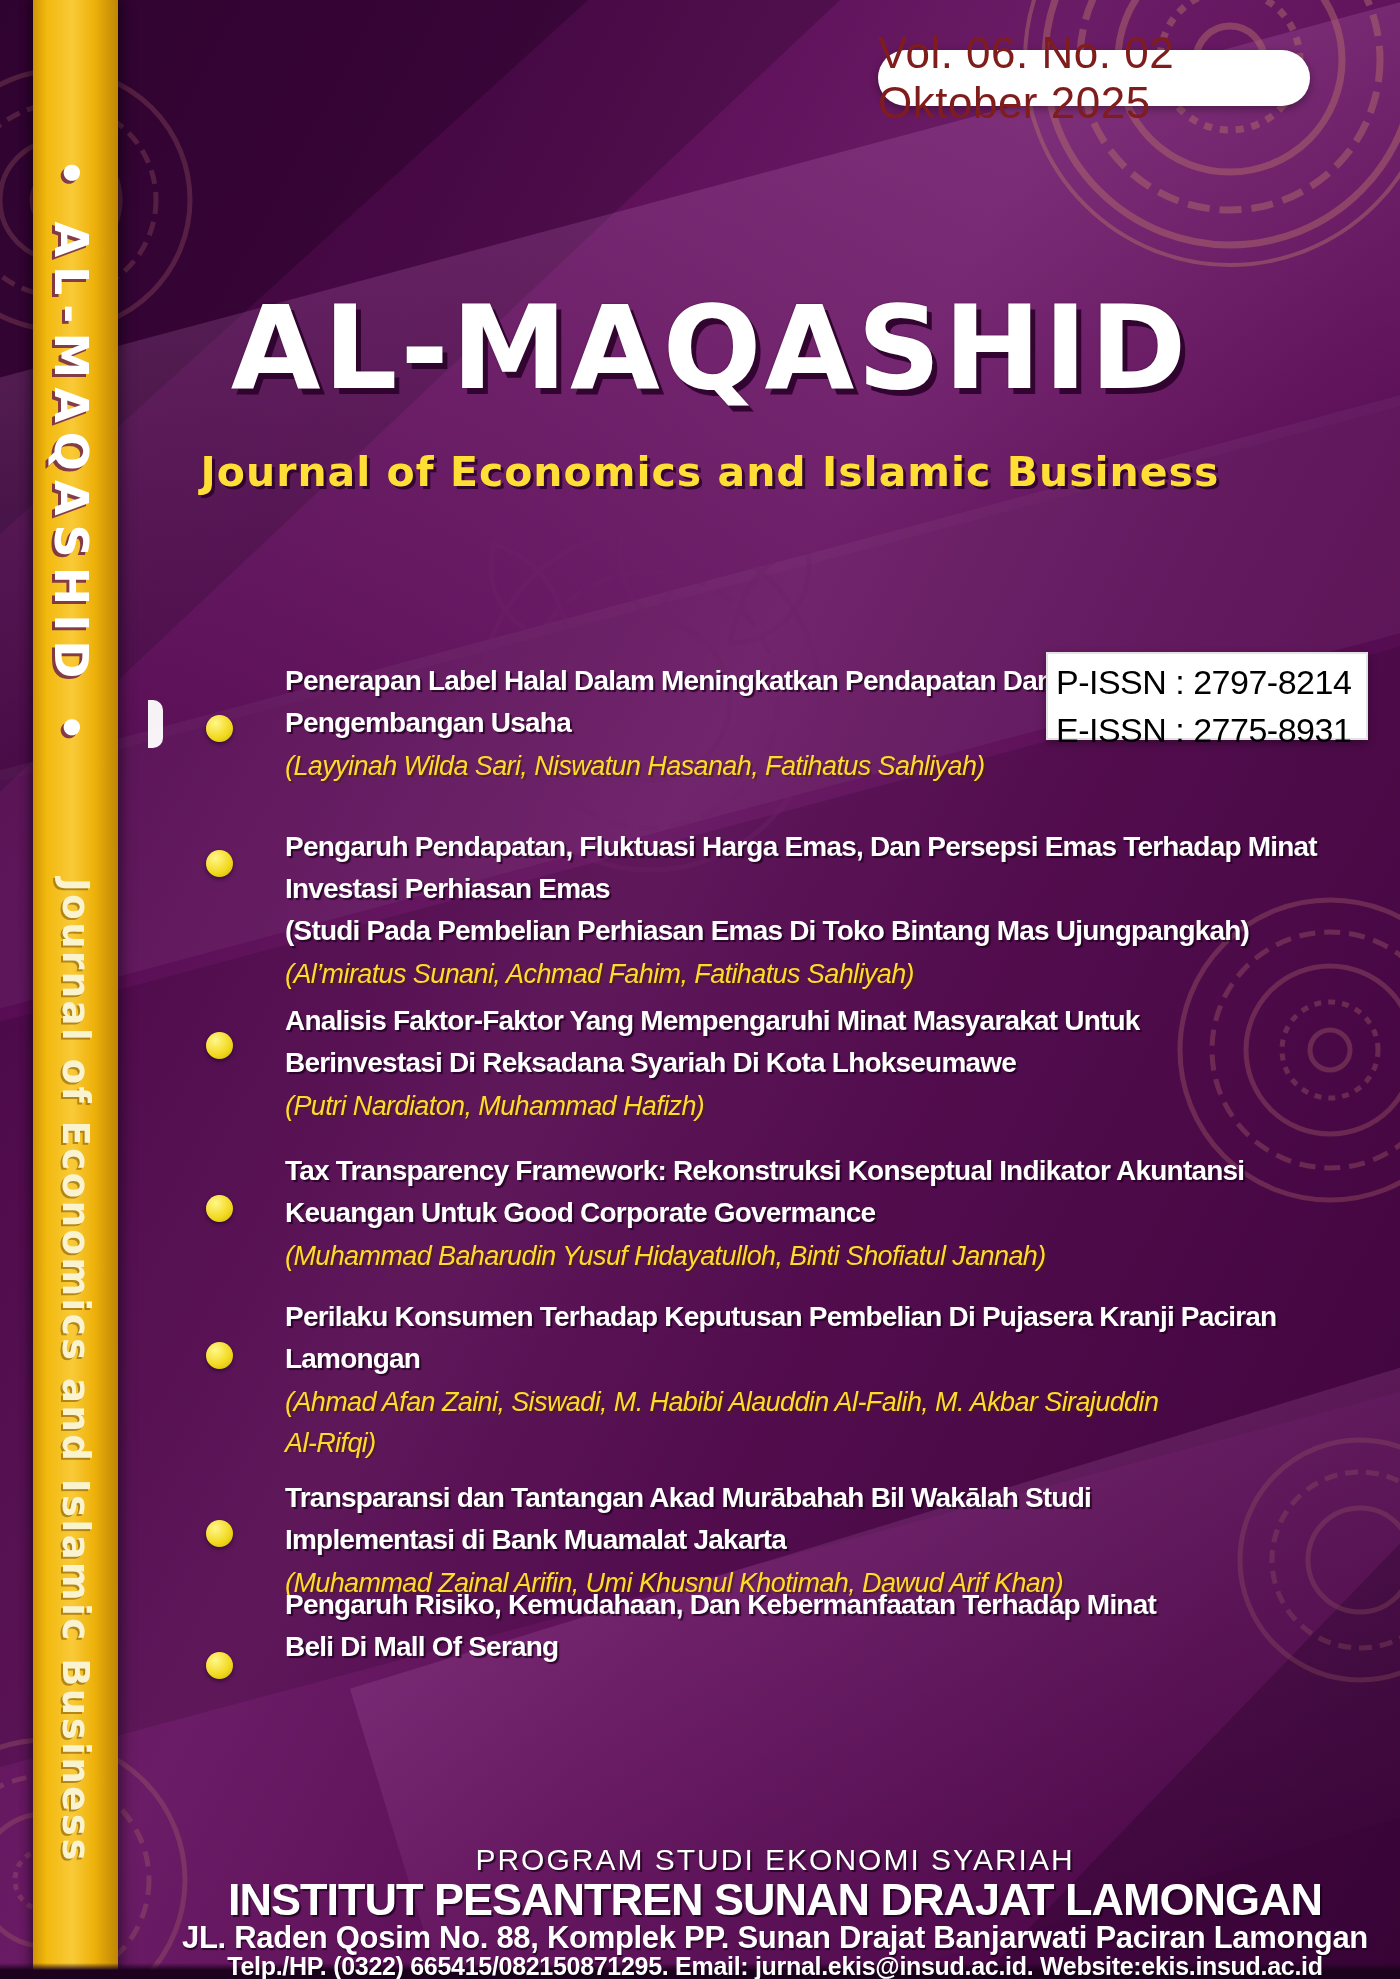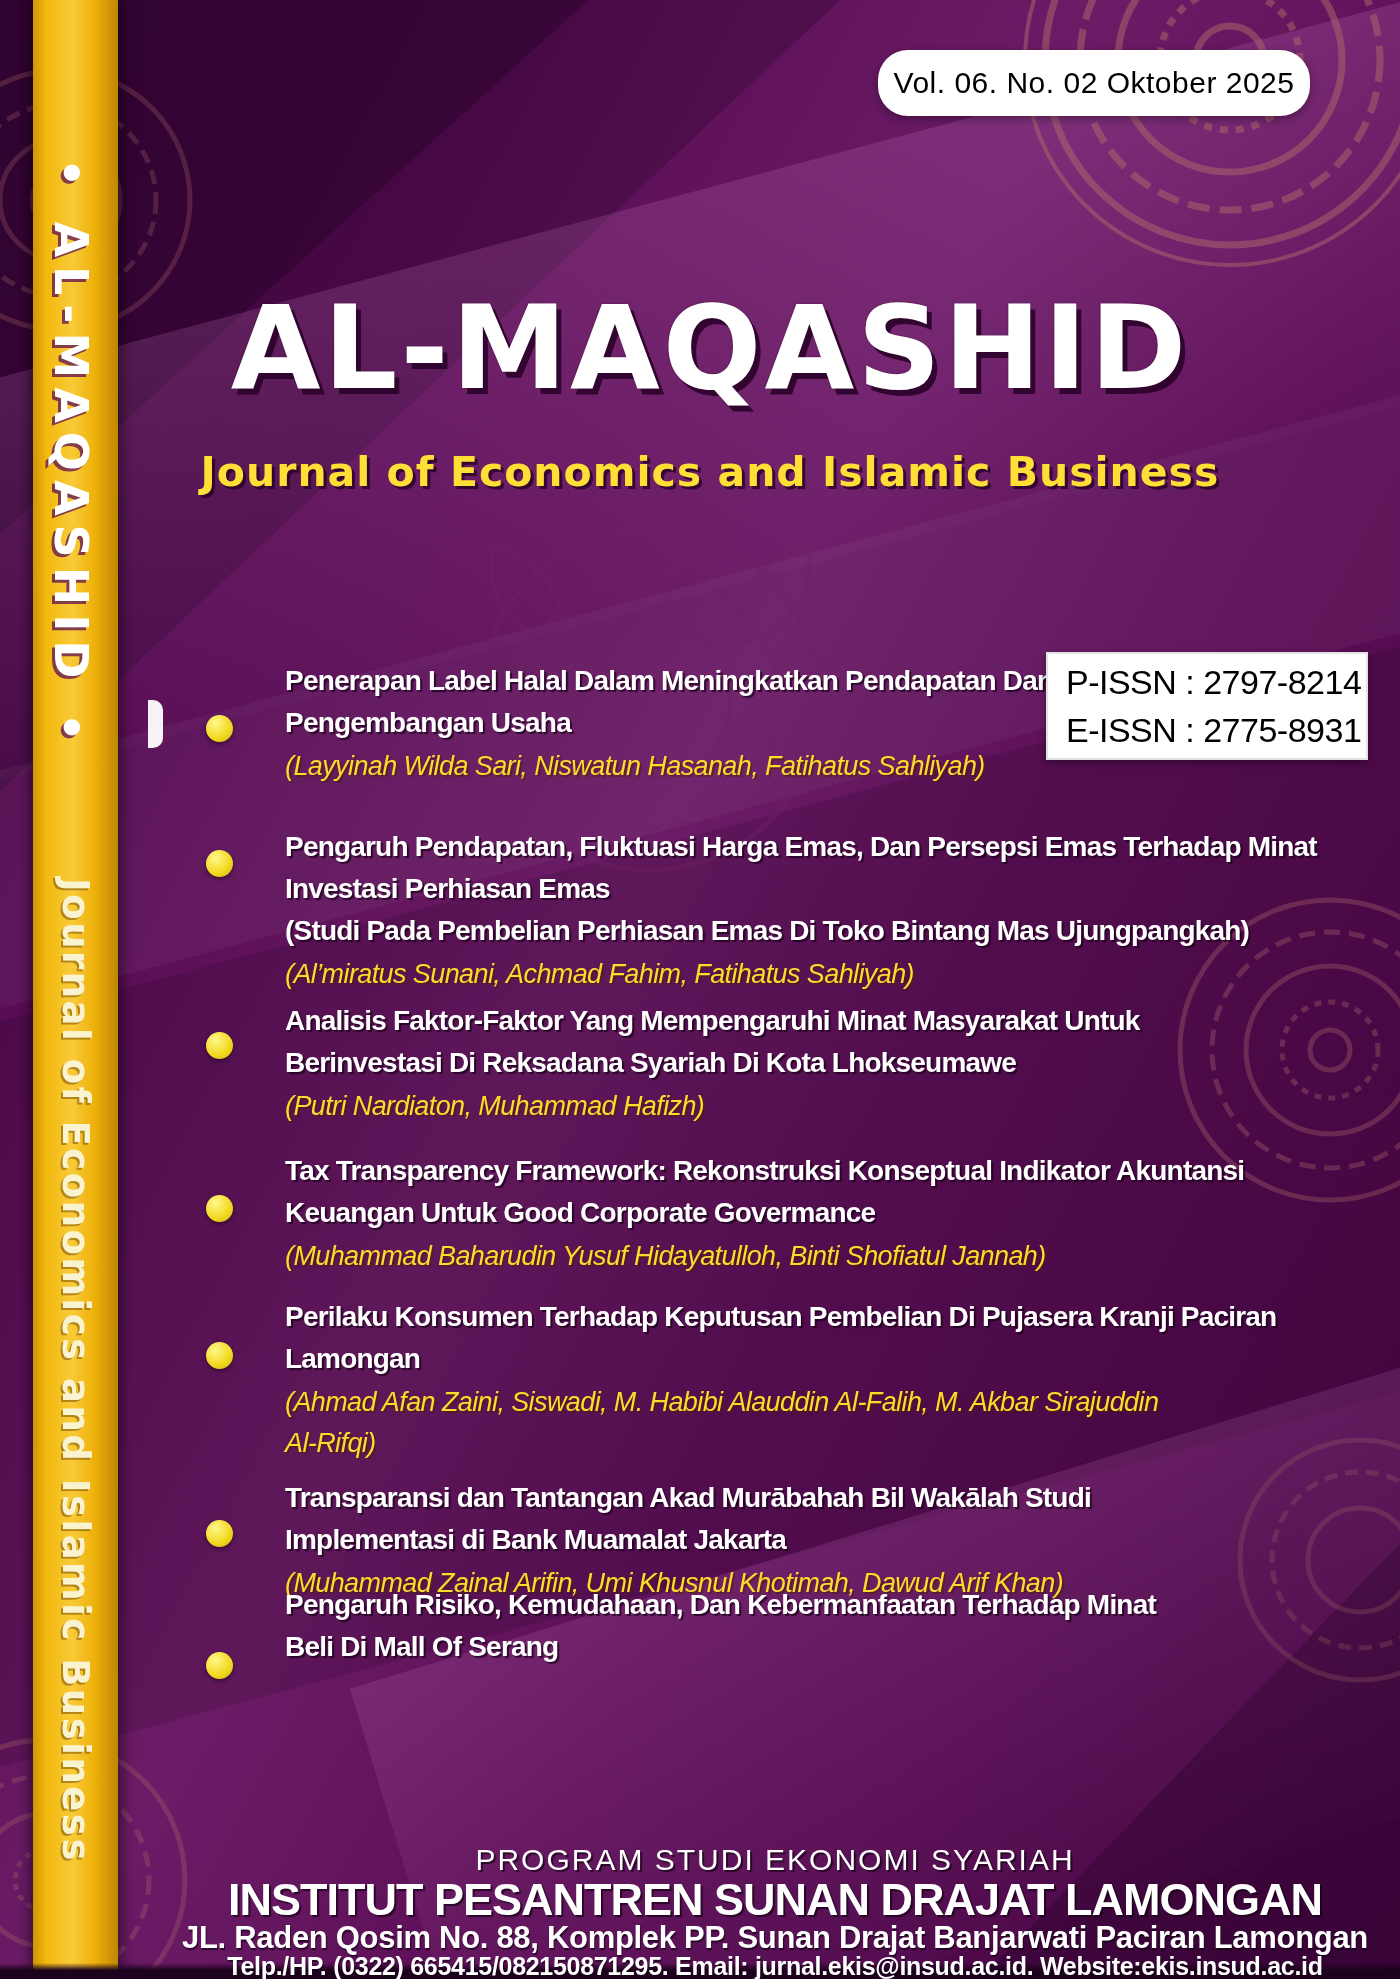--- a/index.html
+++ b/index.html
@@ -35,36 +35,36 @@
     box-shadow:3px 0 14px rgba(0,0,0,0.45),-3px 0 10px rgba(0,0,0,0.35);}
   .spine-title{position:absolute;left:44px;top:158px;z-index:6;
     writing-mode:vertical-rl;white-space:nowrap;
     font-family:"DejaVu Sans",sans-serif;font-weight:700;font-size:46px;letter-spacing:9px;
     color:#ffffff;text-shadow:3px 3px 0 rgba(92,13,80,0.75);}
   .spine-sub{position:absolute;left:54px;top:878px;z-index:6;
     writing-mode:vertical-rl;white-space:nowrap;
     font-family:"DejaVu Sans",sans-serif;font-weight:600;font-size:37px;letter-spacing:2.5px;
     color:#faf3cf;text-shadow:2px 2px 0 rgba(120,80,5,0.55);}
   
-  .vol-badge{position:absolute;left:878px;top:50px;width:432px;height:66px;z-index:5;
+  .vol-badge{position:absolute;left:878px;top:50px;width:432px;height:56px;z-index:5;
     background:#ffffff;border-radius:30px;display:flex;align-items:center;justify-content:center;
-    font-size:30px;color:#000000;letter-spacing:0.5px;
+    font-size:44px;color:#7f1d1d;letter-spacing:0.5px;
     box-shadow:0 3px 8px rgba(0,0,0,0.35);}
   .main-title{position:absolute;left:140px;top:280px;width:1140px;z-index:4;
     text-align:center;font-family:"DejaVu Sans",sans-serif;font-weight:700;
     font-size:116px;letter-spacing:3px;color:#ffffff;
     text-shadow:5px 6px 0 rgba(42,2,41,0.9),0 0 2px rgba(0,0,0,0.4);}
   .main-sub{position:absolute;left:140px;top:448px;width:1140px;z-index:4;
     text-align:center;font-family:"DejaVu Sans",sans-serif;font-weight:700;
     font-size:41px;letter-spacing:1px;color:#ffde35;
     text-shadow:3px 3px 0 rgba(42,2,41,0.85);}
   
-  .issn-box{position:absolute;left:1046px;top:652px;width:322px;height:108px;z-index:5;
+  .issn-box{position:absolute;left:1046px;top:652px;width:322px;height:88px;z-index:5;
     background:#ffffff;border:2px solid #e2e2e2;box-sizing:border-box;
-    display:flex;flex-direction:column;padding:4px 18px;
+    display:flex;flex-direction:column;padding:4px 8px;
     box-shadow:0 3px 8px rgba(0,0,0,0.35);}
   .issn-line{font-size:34px;line-height:48px;color:#000;font-weight:500;letter-spacing:-0.5px;white-space:nowrap;}
   
   .articles{position:absolute;left:285px;top:0;width:1095px;height:100%;z-index:4;}
   .article{position:absolute;left:0;width:1095px;}
   .art-title,.art-sub{font-weight:700;font-size:28px;line-height:1.5;letter-spacing:-0.8px;
     color:#ffffff;white-space:pre-line;text-shadow:2px 2px 1px rgba(25,0,25,0.75);}
   .art-authors{font-weight:400;font-style:italic;font-size:27px;line-height:1.5;letter-spacing:-0.6px;
     color:#ffd92b;white-space:pre-line;margin-top:2px;text-shadow:2px 2px 0 rgba(70,35,0,0.55);}
   .bullet{position:absolute;left:206px;width:27px;height:27px;border-radius:50%;z-index:5;

